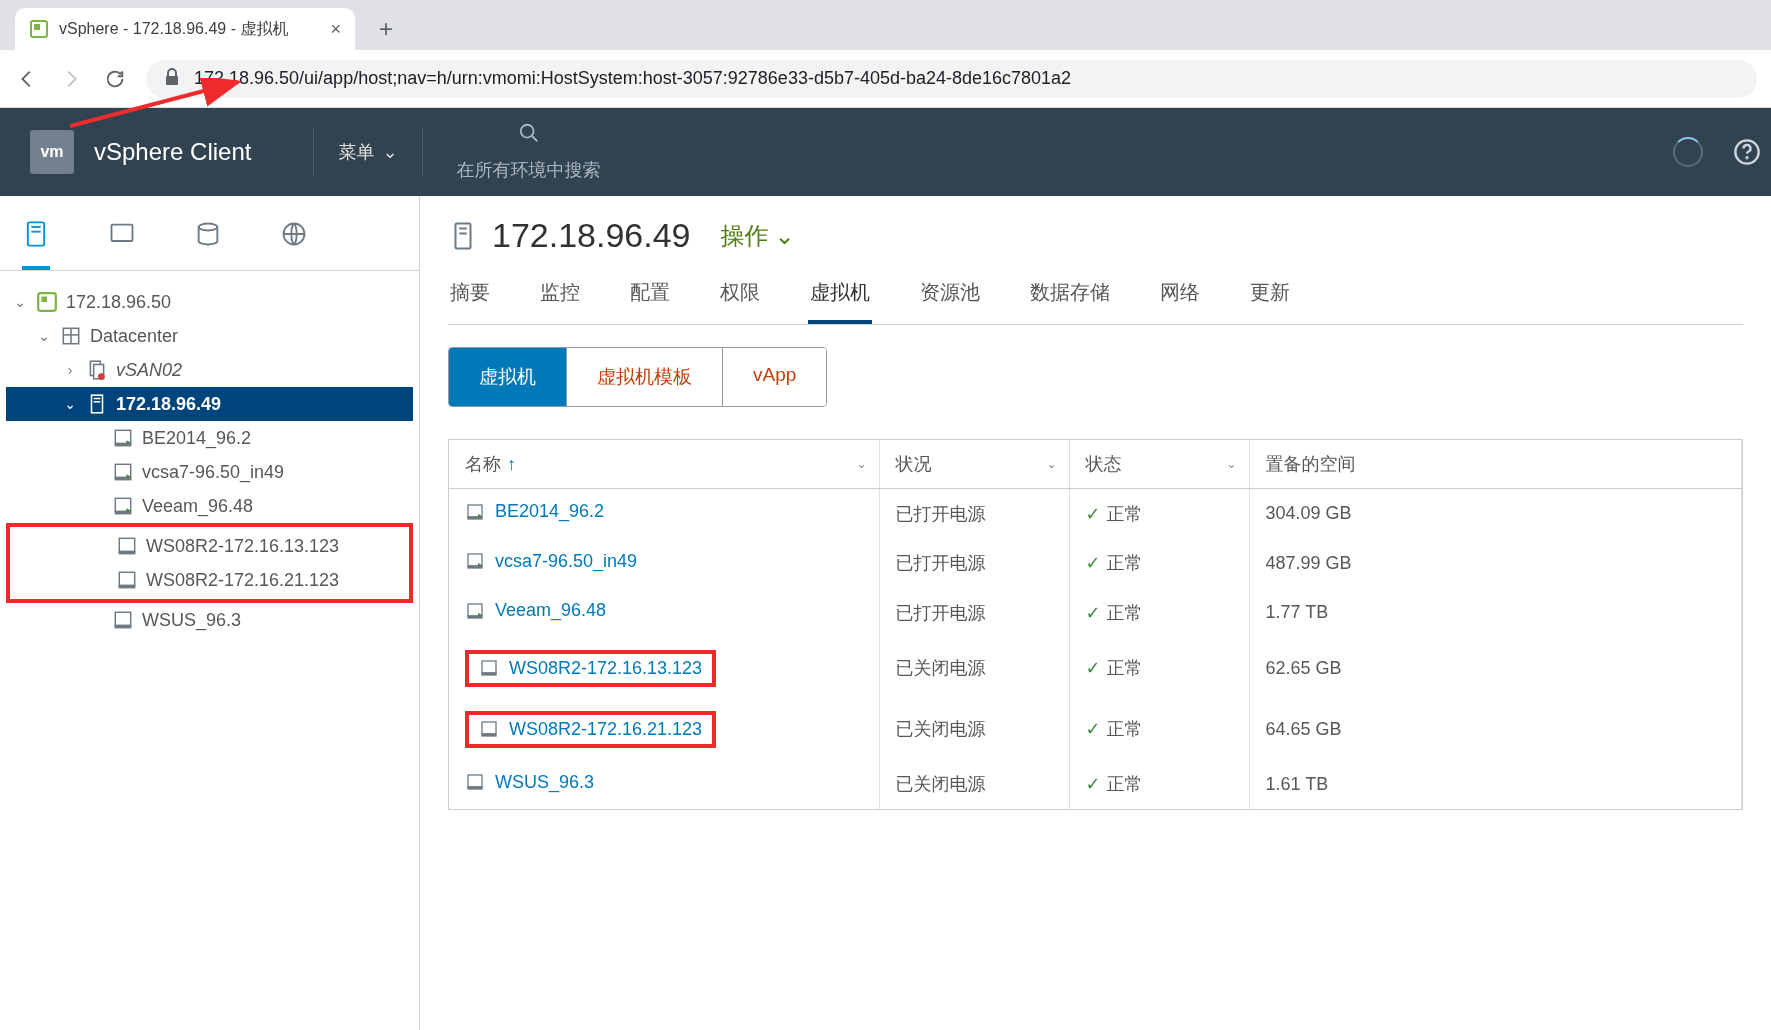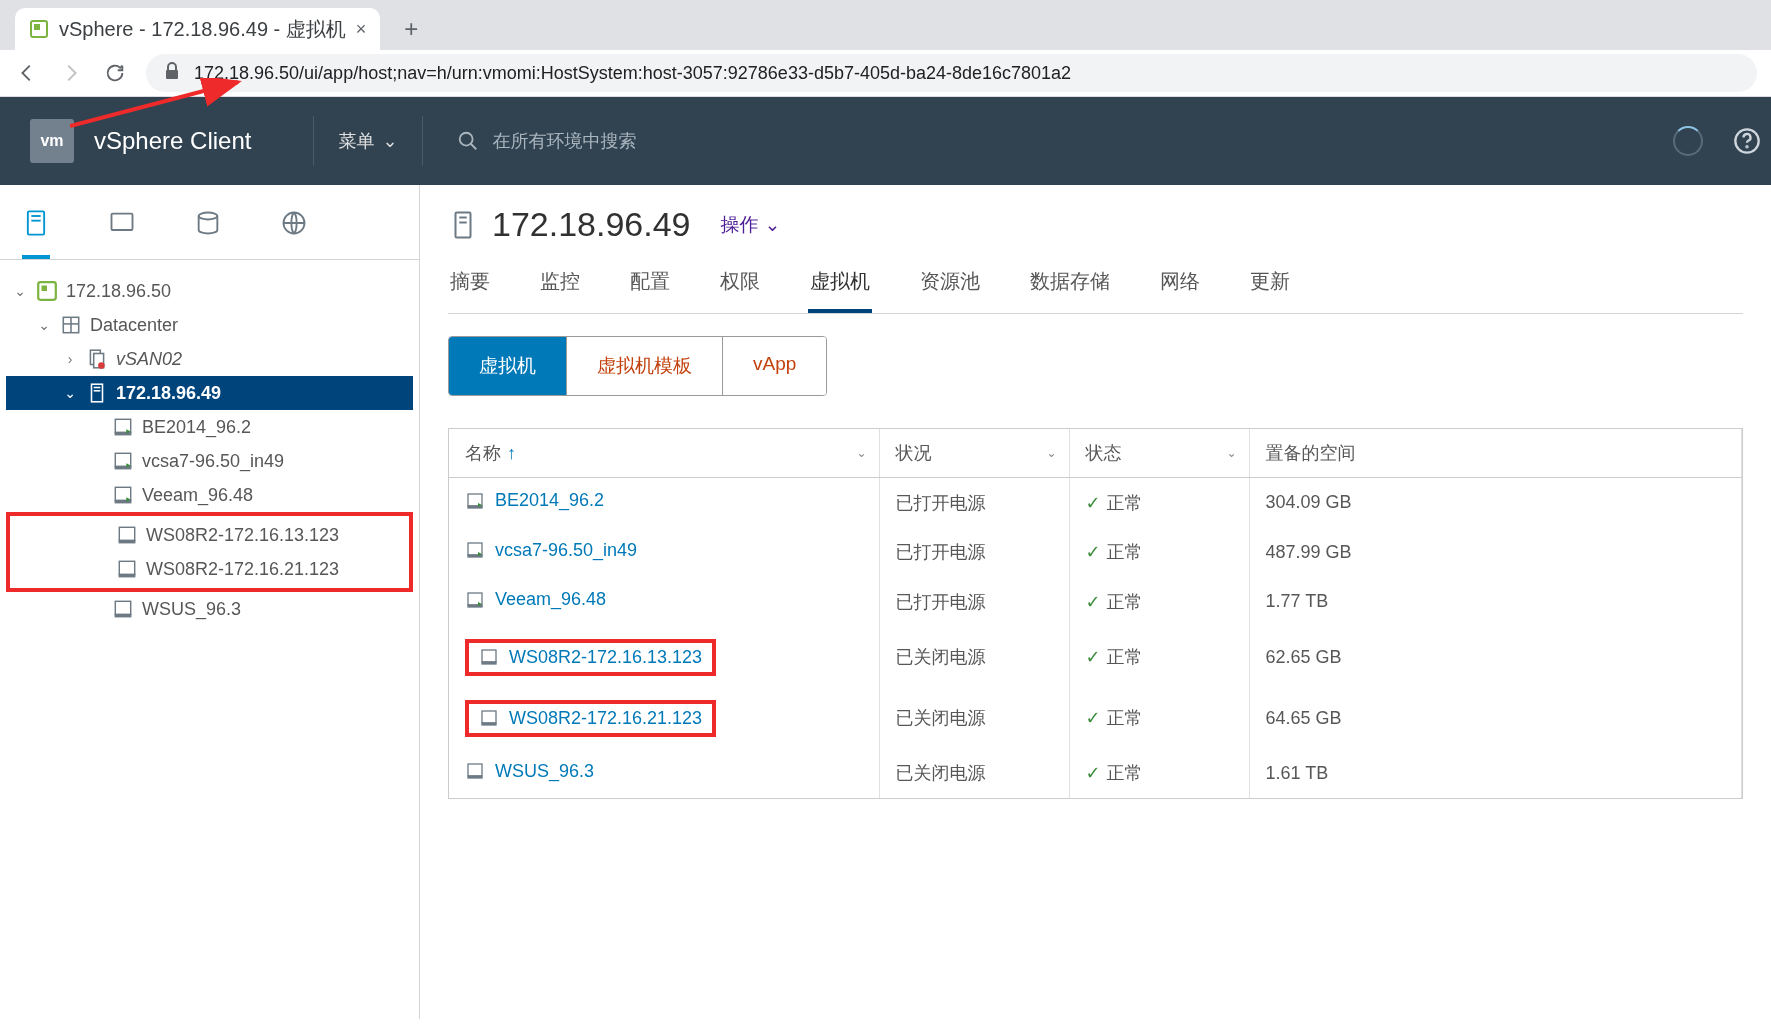--- a/index.html
+++ b/index.html
@@ -2,38 +2,38 @@
 <html><head>
 <meta charset="utf-8">
 <style>
 * { margin:0; padding:0; box-sizing:border-box; font-family:"Segoe UI",Arial,sans-serif; }
 body { background:#fff; width:1771px; height:1030px; overflow:hidden; position:relative; }
 
 
 .browser-tabs { height:50px; background:#dfe1e5; display:flex; align-items:flex-end; padding-left:15px; }
 .tab { background:#fff; height:42px; border-radius:10px 10px 0 0; display:flex; align-items:center; padding:0 14px; gap:10px; min-width:340px; }
 .tab-favicon { width:20px; height:20px; display:inline-flex; }
-.tab-title { font-size:20px; color:#3c4043; white-space:nowrap; overflow:hidden; }
+.tab-title { font-size:16px; color:#3c4043; white-space:nowrap; overflow:hidden; }
 .tab-close { color:#5f6368; font-size:18px; margin-left:auto; cursor:pointer; }
 .new-tab { width:34px; height:34px; display:flex; align-items:center; justify-content:center; color:#5f6368; font-size:24px; margin:0 0 4px 14px; cursor:pointer; }
 
-.addr-bar { height:47px; background:#fff; display:flex; align-items:center; padding:0 14px; gap:18px; border-bottom:1px solid #dadce0; }
+.addr-bar { height:58px; background:#fff; display:flex; align-items:center; padding:0 14px; gap:18px; border-bottom:1px solid #dadce0; }
 .nav-btn { width:26px; height:26px; display:flex; align-items:center; justify-content:center; cursor:pointer; }
 .nav-btn svg { width:22px; height:22px; }
 .addr-field { flex:1; height:38px; background:#f1f3f4; border-radius:19px; display:flex; align-items:center; padding:0 18px; gap:14px; }
 .lock-icon { color:#5f6368; }
 .url-text { font-size:18px; color:#202124; white-space:nowrap; }
 
 
 .vs-header { height:88px; background:#314351; display:flex; align-items:center; color:#fff; padding:0 30px; }
 .vm-logo { width:44px; height:44px; background:#73808d; border-radius:3px; display:flex; align-items:center; justify-content:center; font-weight:bold; font-size:16px; margin-right:20px; }
 .vs-title { font-size:24px; font-weight:300; margin-right:38px; }
 .vs-divider { width:1px; height:50px; background:#4a5a68; margin:0 24px; }
 .menu-btn { display:flex; align-items:center; gap:8px; font-size:18px; cursor:pointer; color:#e0e0e0; }
-.search-box { display:flex; align-items:center; gap:14px; color:#aab5be; font-size:18px; margin-left:10px; }
+.search-box { display:flex; align-items:center; gap:14px; color:#aab5be; font-size:18px; margin-left:10px;flex-direction:column; }
 .hdr-right { margin-left:auto; display:flex; align-items:center; gap:30px; }
 .spinner { width:30px; height:30px; border:2px solid #5a6b78; border-top-color:#8ec3e6; border-radius:50%; }
 
 
 .content { display:flex; height:calc(100% - 196px); }
 
 
 .sidebar { width:420px; border-right:1px solid #d4d4d4; background:#fff; padding-top:14px; }
 .side-tabs { display:flex; gap:58px; padding:10px 18px 0 22px; border-bottom:1px solid #d4d4d4; }
 .side-tab { padding-bottom:14px; cursor:pointer; border-bottom:4px solid transparent; }
@@ -51,21 +51,21 @@
 .tree-row.bold .tree-label { font-weight:600; }
 .tree-row.italic .tree-label { font-style:italic; }
 .indent-0{padding-left:6px;} .indent-1{padding-left:30px;} .indent-2{padding-left:56px;} .indent-4{padding-left:106px;}
 
 .red-box { border:4px solid #ef2a2a; padding:2px 0; }
 
 
 .main { flex:1; padding:20px 28px; }
 .mp-title-row { display:flex; align-items:center; gap:30px; margin-bottom:24px; }
 .mp-title { font-size:34px; color:#313131; font-weight:400; display:flex; align-items:center; gap:14px;}
-.mp-actions { color:#4c1d95; font-size:19px; cursor:pointer; display:flex; align-items:center; gap:6px; }
+.mp-actions { color:#4d7c0f; font-size:24px; cursor:pointer; display:flex; align-items:center; gap:6px; }
 .mp-tabs { display:flex; gap:46px; border-bottom:1px solid #d4d4d4; font-size:20px; color:#575757; }
 .mp-tab { padding:0 2px 14px 2px; cursor:pointer; border-bottom:4px solid transparent;text-align:center; }
 .mp-tab.active { color:#313131; border-bottom-color:#00447c; }
 .sub-tabs { display:inline-flex; margin-top:22px; border:1px solid #9a9a9a; border-radius:4px; overflow:hidden; font-size:19px; }
 .sub-tab { padding:16px 30px; border-right:1px solid #9a9a9a; cursor:pointer; color:#c2410c; background:#fff; }
 .sub-tab:last-child { border-right:none; }
 .sub-tab.active { background:#0079b8; color:#fff; }
 
 
 .table-wrap { margin-top:32px; border:1px solid #ccc; }

